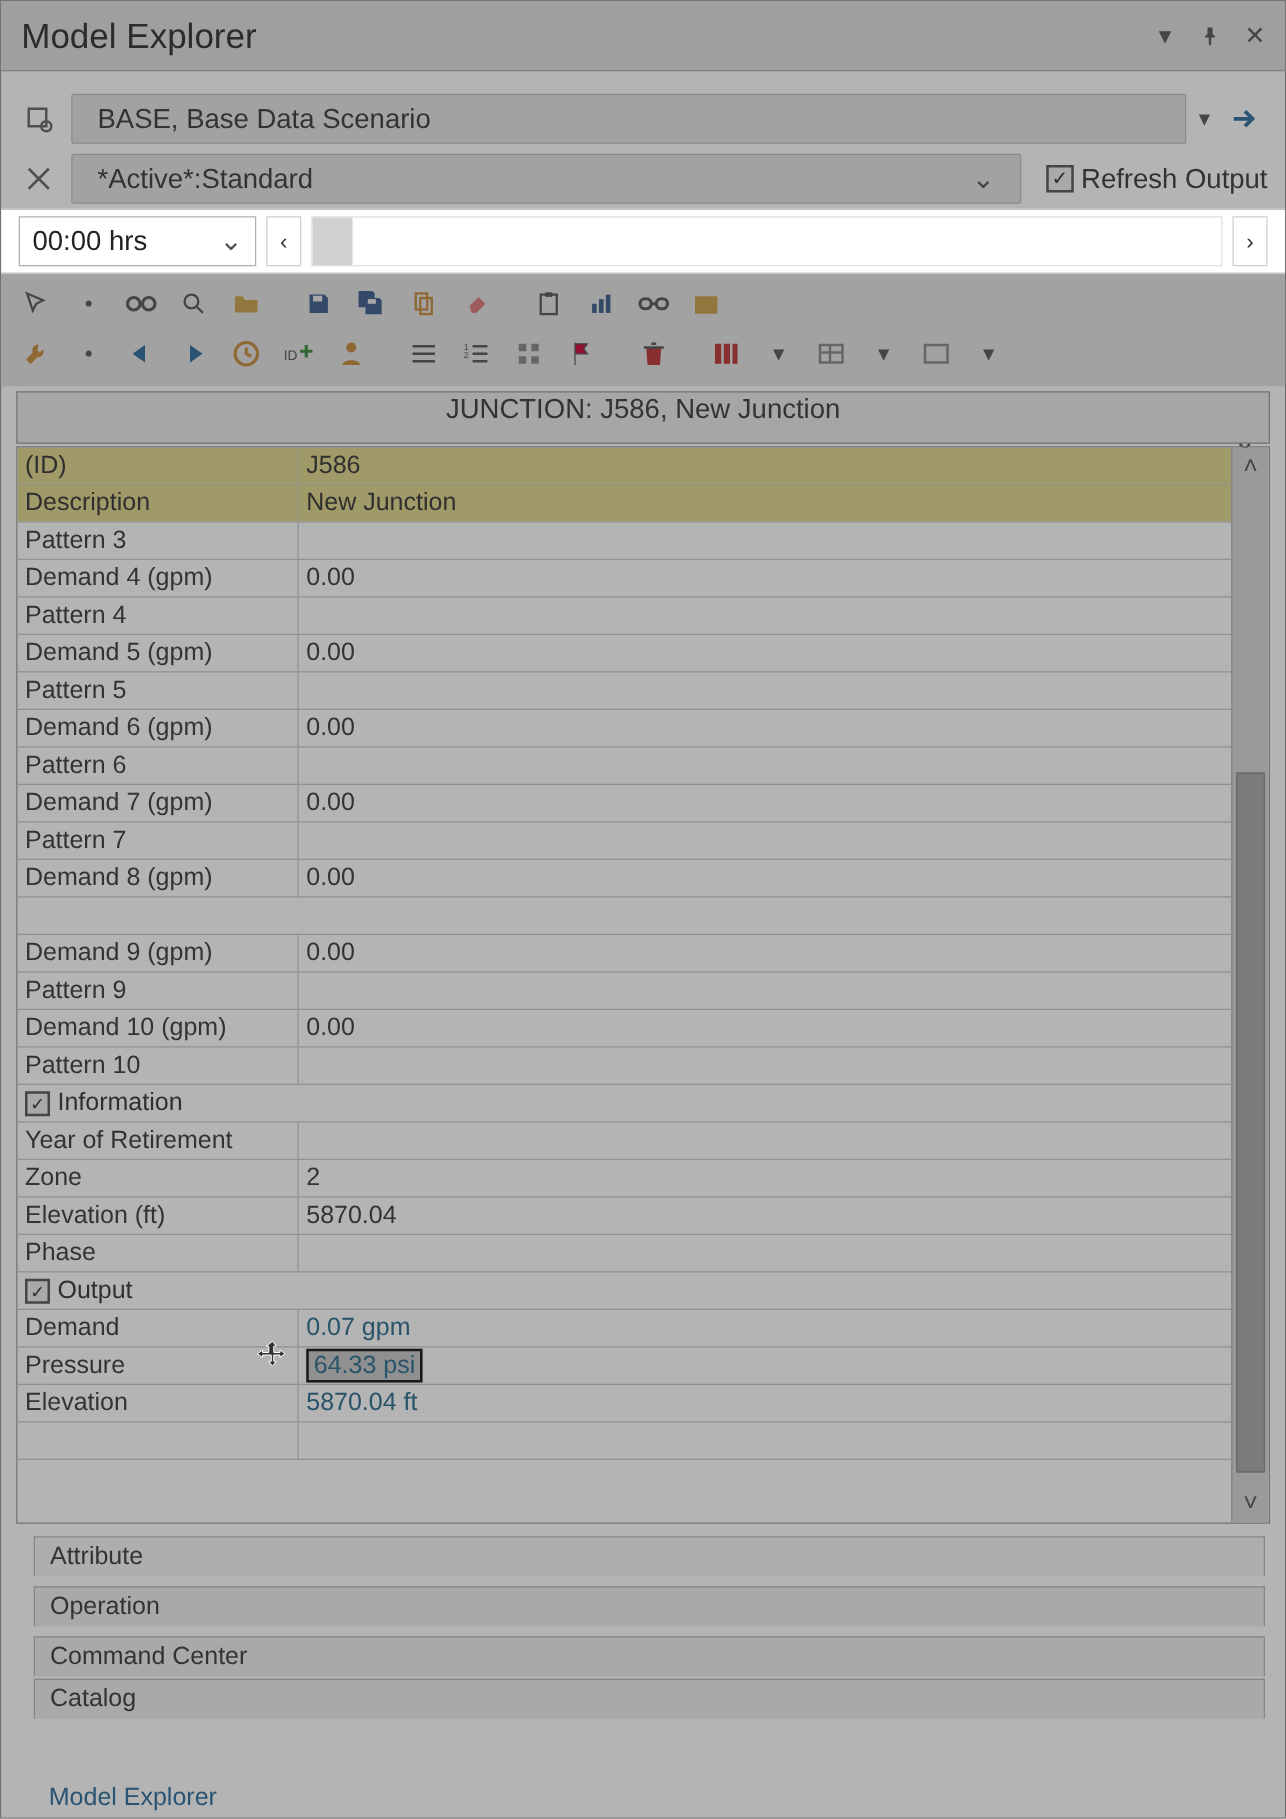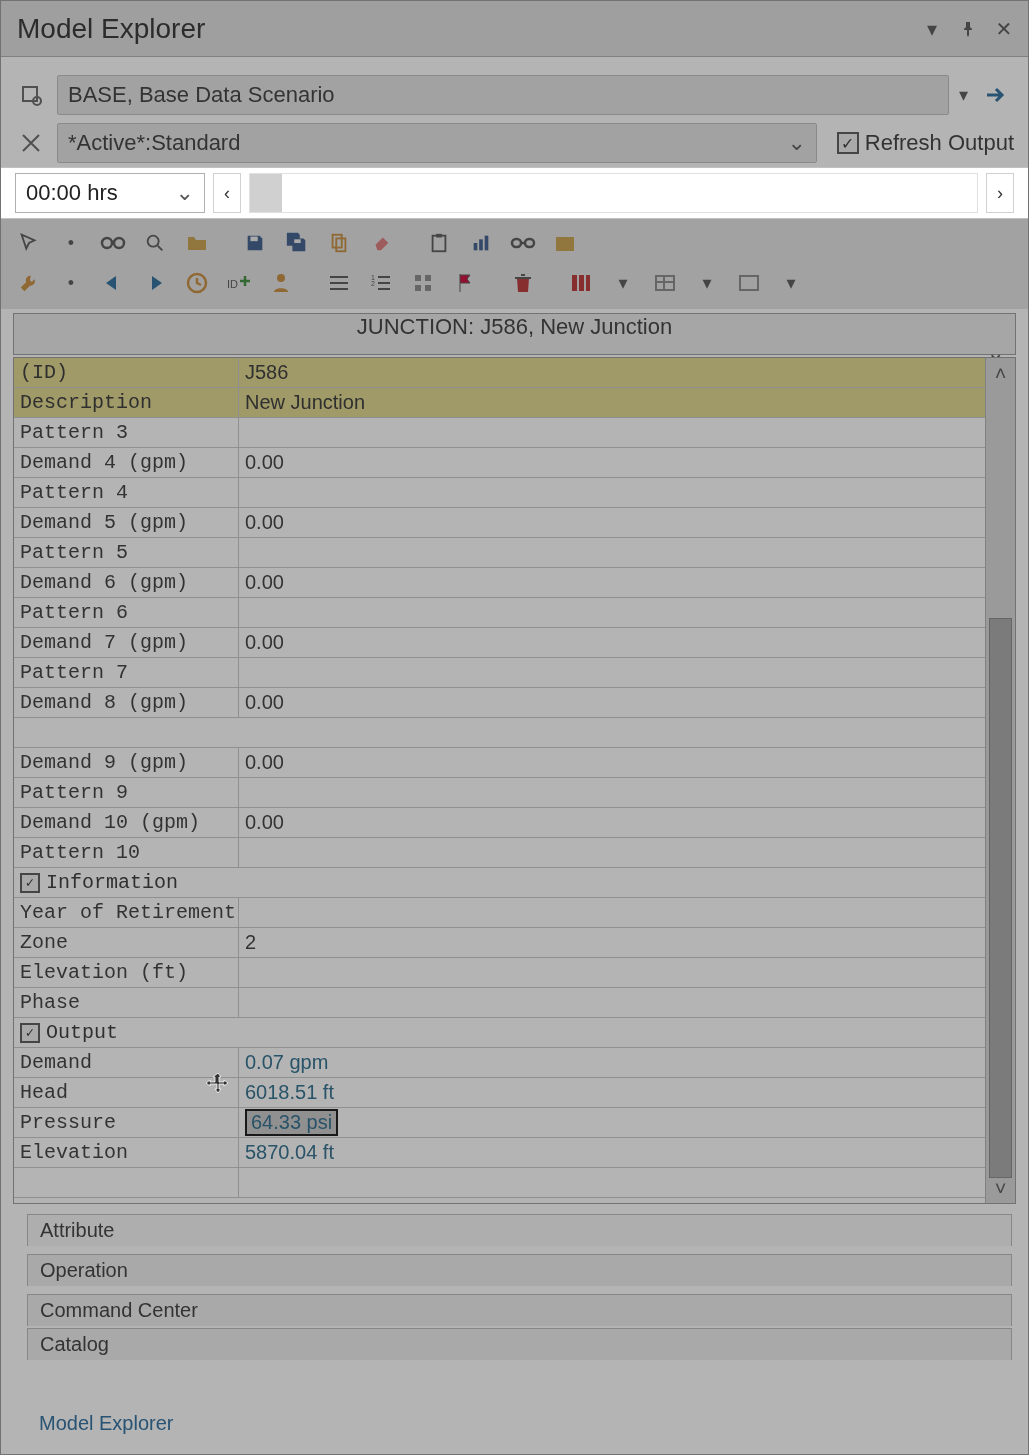--- a/index.html
+++ b/index.html
@@ -56,21 +56,21 @@
     color:#555;
   }
   .combo {
     flex: 1;
     height: 40px;
     background: #e4e4e4;
     border: 1px solid #bfbfbf;
     border-radius: 2px;
     display: flex;
     align-items: center;
-    padding: 0 10px;
+    padding: 0 20px;
     color: #3a3a3a;
     font-size: 22px;
   }
   .dropdown-arrow { margin-left: auto; color:#555; }
   .refresh-chk {
     display:flex; align-items:center; gap:6px;
     font-size: 22px; color:#3a3a3a;
     margin-left: 10px;
   }
   .refresh-chk .box {
@@ -156,21 +156,21 @@
   .gridrow {
     display:flex; height: 30px; border-bottom: 1px solid #c8c8c8;
     align-items:center;
   }
   .cell-label {
     width: 225px;
     padding: 0 6px;
     border-right: 1px solid #c8c8c8;
     white-space: nowrap; overflow:hidden;
     color:#3a3a3a;
-    height:100%; display:flex; align-items:center;font-family:Liberation Mono, monospace;
+    height:100%; display:flex; align-items:center;
   }
   .cell-value {
     flex:1; padding: 0 6px;
     color:#3a3a3a;
     height:100%; display:flex; align-items:center;
     position:relative;
   }
   .hdrrow .cell-label, .hdrrow .cell-value { background:#e0d78a; color:#333; }
   .hdrrow.desc .cell-label, .hdrrow.desc .cell-value { background:#e0d78a;}
   .grouprow .cell-label { width:100%; border-right:none; color:#333; }
@@ -200,21 +200,21 @@
     position:absolute; left:3px; right:3px; top:260px; height:560px;
     background:#a8a8a8; border:1px solid #888;
   }
 
   
   .tabs {
     display:flex; gap: 8px; padding: 4px 16px 2px 26px;
     font-size: 20px;
     flex-direction: column;
   }
-  .tabs2 { padding-top: 0; padding-bottom:15px;gap:48px; }
+  .tabs2 { padding-top: 0; padding-bottom:0;gap:48px; }
   .tab {
     padding: 4px 12px;
     border: 1px solid #bbb;
     border-bottom:none;
     background:#eee;
     color:#3a3a3a;
   }
   .tab.active { background:#f6f6f6; }
   .tab.link { color:#2a6a9a; border:none; background:transparent; }
 
@@ -558,42 +558,39 @@
           <div class="gridrow">
             <div class="cell-label">Year of Retirement</div>
             <div class="cell-value"></div>
           </div>
           <div class="gridrow">
             <div class="cell-label">Zone</div>
             <div class="cell-value">2</div>
           </div>
           <div class="gridrow">
             <div class="cell-label">Elevation (ft)</div>
+            <div class="cell-value">5870.04</div>
           </div>
           <div class="gridrow">
             <div class="cell-label">Phase</div>
             <div class="cell-value"></div>
           </div>
         </div>
 
       <div class="gridrow grouprow">
         <div class="cell-label chkcell">
           <span class="box">✓</span>
           <span>Output</span>
         </div>
       </div>
       <div class="gridrow">
         <div class="cell-label">Demand</div>
         <div class="cell-value outval">0.07 gpm</div>
       </div>
       <div class="gridrow">
-        <div class="cell-label">Head</div>
-        <div class="cell-value outval">6018.51 ft</div>
-      </div>
-      <div class="gridrow">
         <div class="cell-label">Pressure</div>
         <div class="cell-value outval">
           <span class="pressure-cell">64.33 psi</span>
         </div>
       </div>
       <div class="gridrow">
         <div class="cell-label">Elevation</div>
         <div class="cell-value outval">5870.04 ft</div>
       </div>
       <div class="gridrow">

